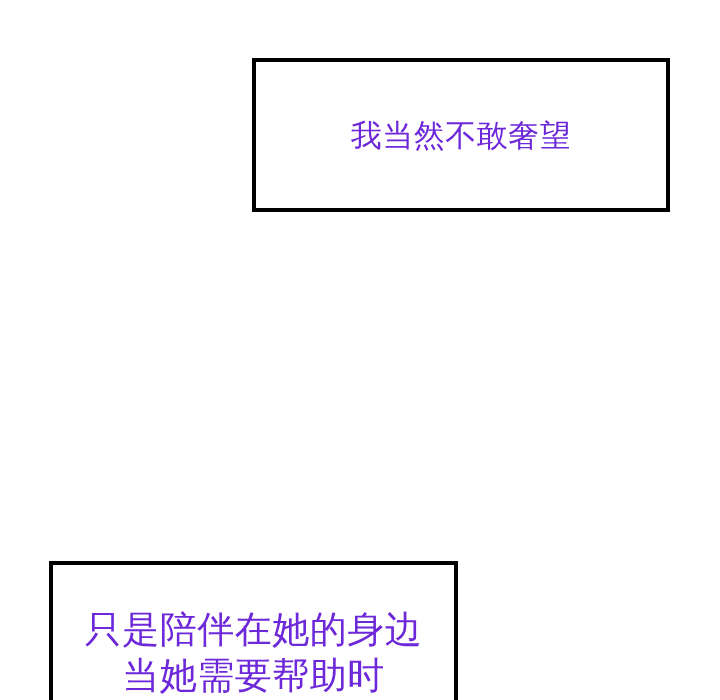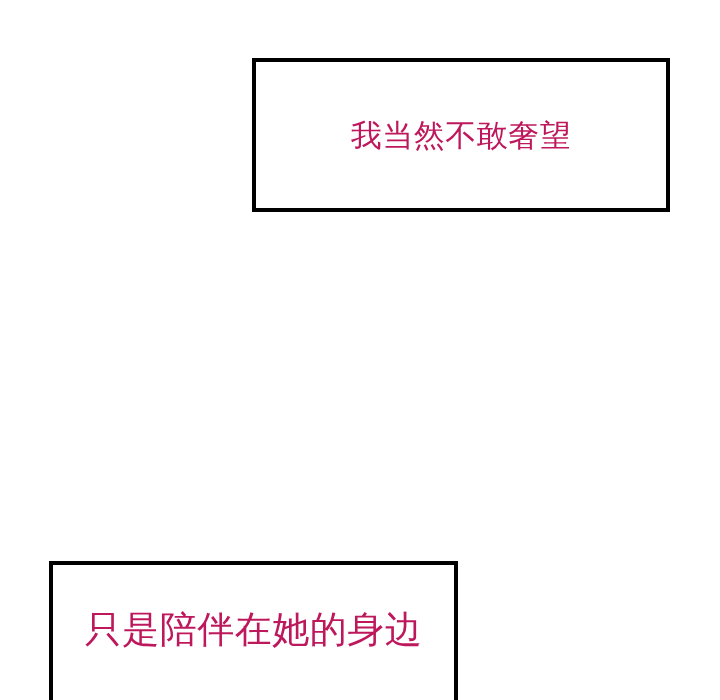--- a/index.html
+++ b/index.html
@@ -24,21 +24,21 @@
     position: absolute;
     box-sizing: border-box;
     background: #ffffff;
     border: 4px solid #000000;
     display: flex;
     flex-direction: column;
     align-items: center;
     justify-content: center;
   }
   .speech-line {
-    color: #be185d;
+    color: #6d28d9;
     font-size: 30px;
     line-height: 46px;
     letter-spacing: 0.5px;
     white-space: nowrap;
     text-align: center;
     font-weight: 400;
   }
 
   
   #panel-1 {
@@ -65,15 +65,16 @@
 <body>
 
 <div class="page">
 
   <div class="speech-box" id="panel-1">
     <div class="speech-line">我当然不敢奢望</div>
   </div>
 
   <div class="speech-box" id="panel-2">
     <div class="speech-line">只是陪伴在她的身边</div>
+    <div class="speech-line">当她需要帮助时</div>
   </div>
 
 </div>
 
 </body></html>

